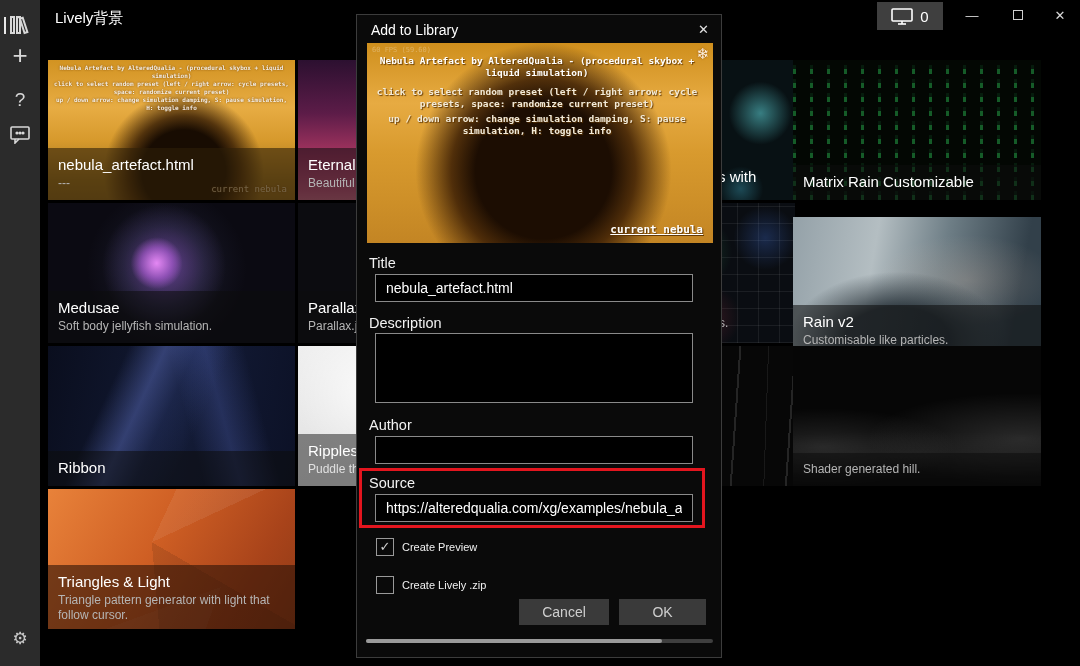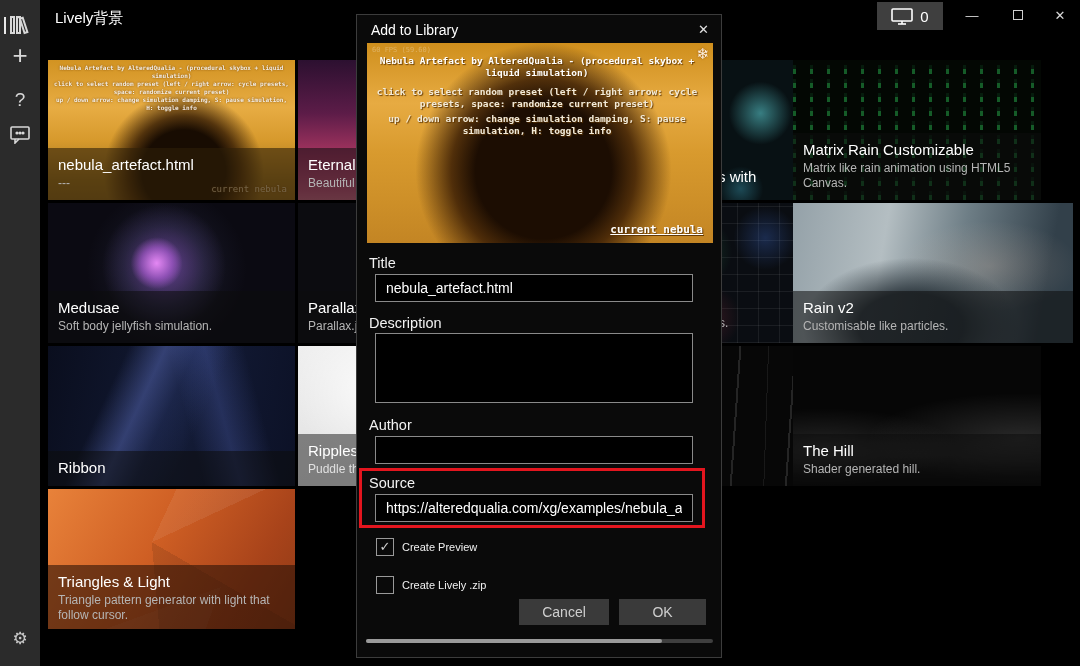--- a/index.html
+++ b/index.html
@@ -247,36 +247,34 @@
 </div>
 
 <div class="tile" style="left:548px; top:346px">
   <div class="thumb bg-streaks"></div>
 </div>
 
 <div class="tile" style="left:793px; top:60px; width:248px">
   <div class="thumb bg-matrix"></div>
   <div class="tile-label lbl-dark">
     <div class="tile-title">Matrix Rain Customizable</div>
-    <div class="tile-desc">Matrix like rain animation using HTML5 Canvas.</div>
-  </div>
-</div>
-
-<div class="tile" style="left:793px; top:203px; width:280px">
+  </div>
+</div>
+
+<div class="tile" style="left:793px; top:217px; width:248px">
   <div class="thumb bg-rain"></div>
   <div class="tile-label lbl-dark">
     <div class="tile-title">Rain v2</div>
     <div class="tile-desc">Customisable like particles.</div>
   </div>
 </div>
 
 <div class="tile" style="left:793px; top:346px; width:248px">
   <div class="thumb bg-hill"></div>
   <div class="tile-label lbl-dark">
-    <div class="tile-title">The Hill</div>
     <div class="tile-desc">Shader generated hill.</div>
   </div>
 </div>
 
 <div class="dialog">
   <div class="dlg-title">Add to Library</div>
   <div class="dlg-close">✕</div>
 
   <div class="preview">
     <div class="fps">60 FPS (59.60)</div>

